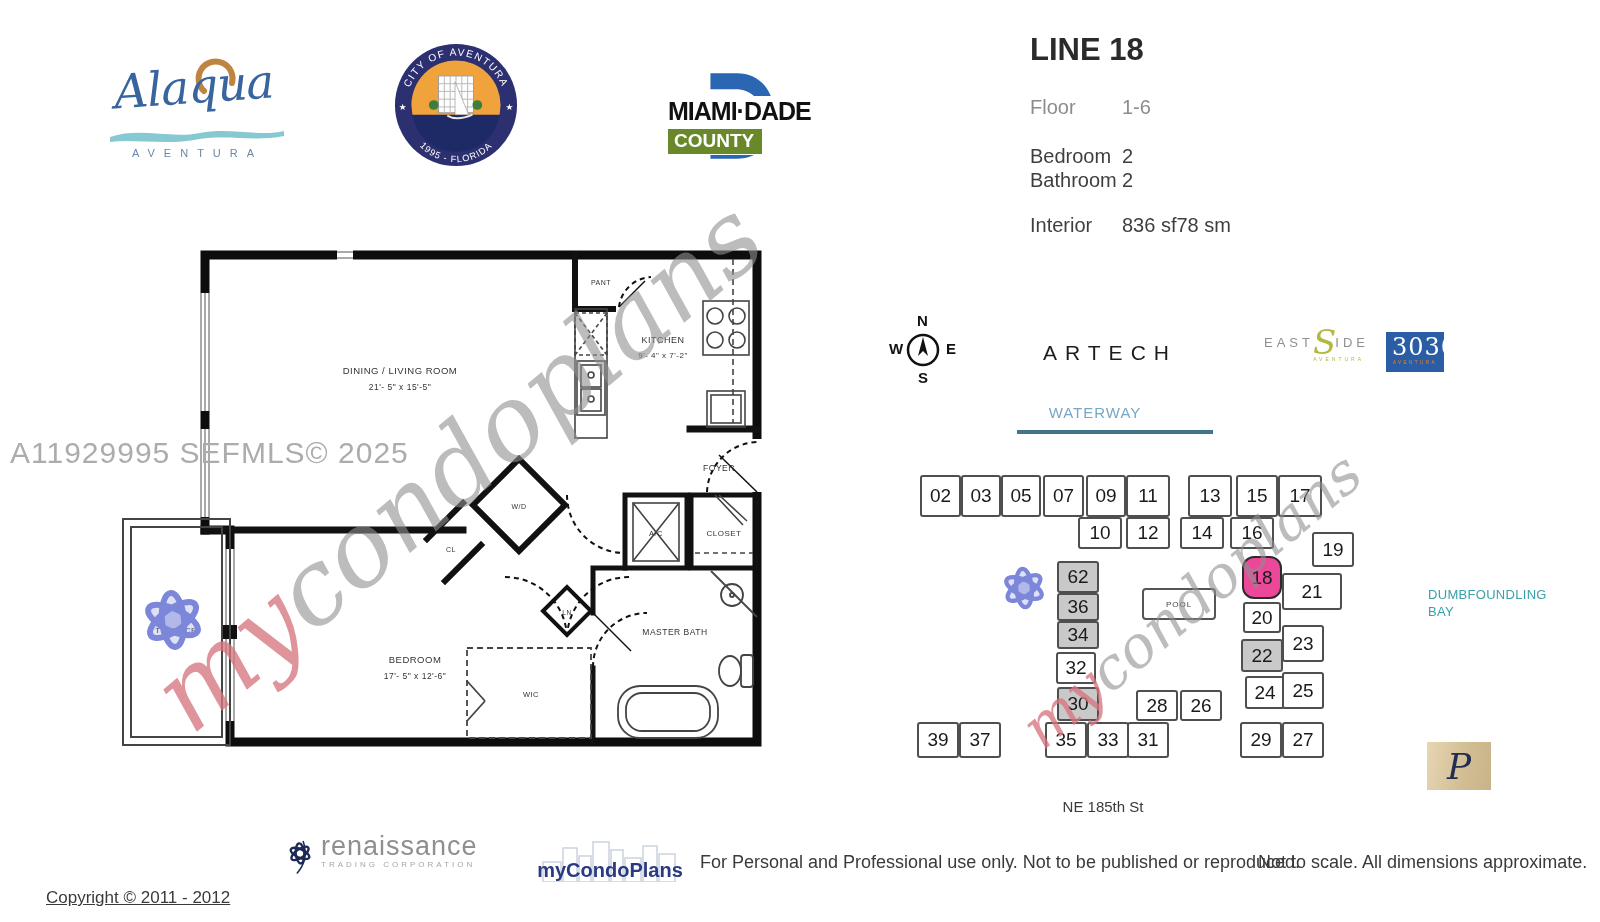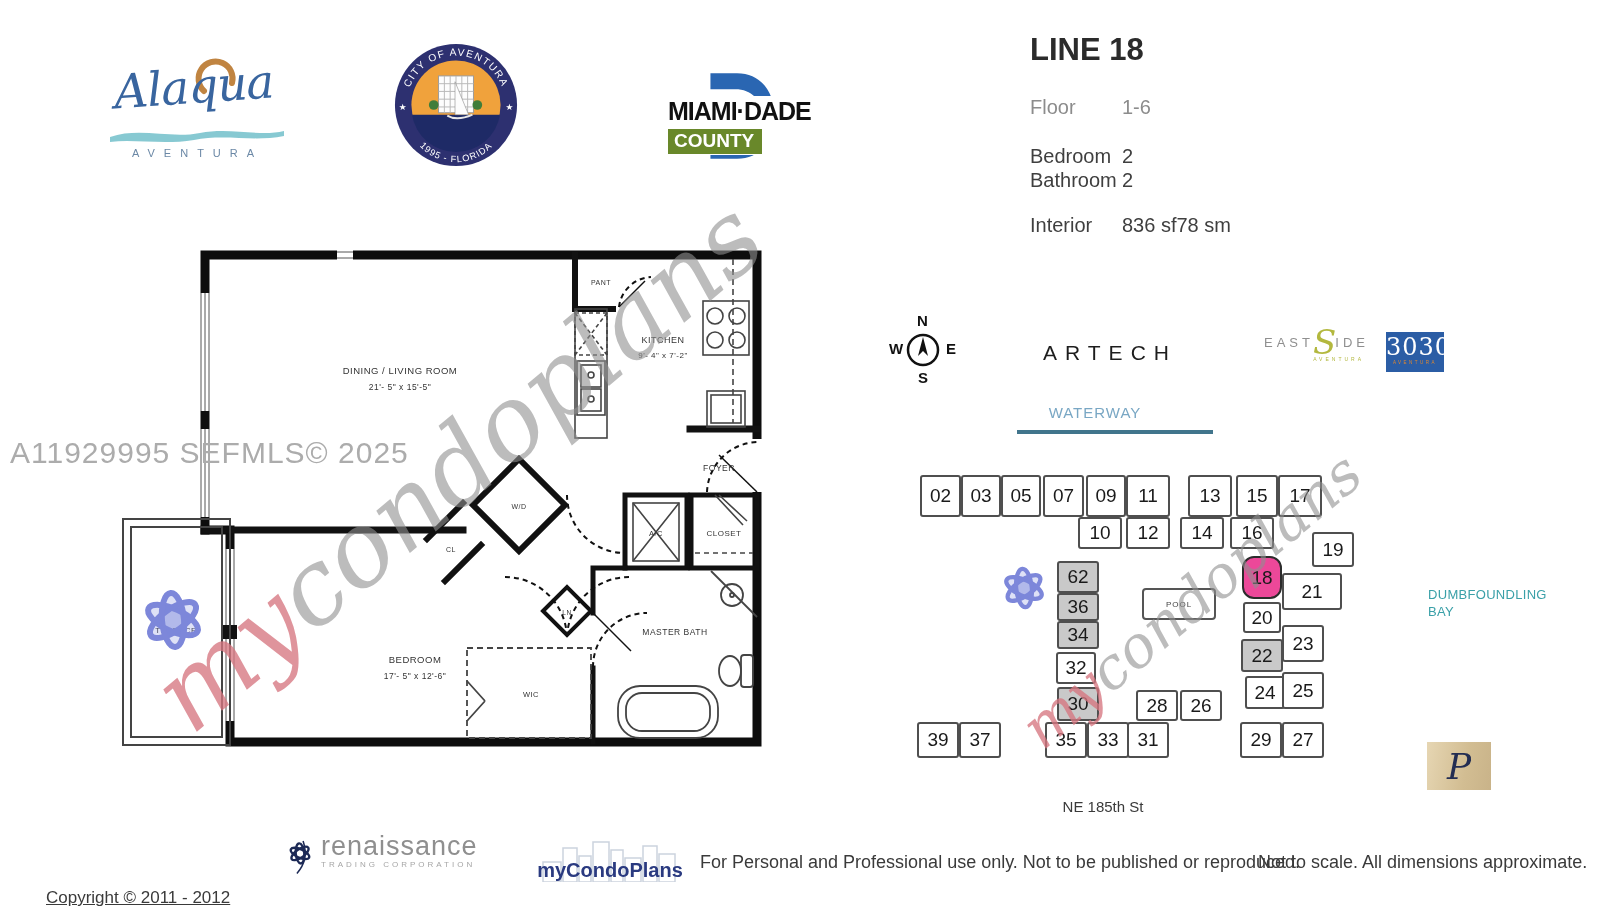--- a/index.html
+++ b/index.html
@@ -34,21 +34,21 @@
   
   .compass{left:889px;top:312px;width:68px;height:76px;font-size:15px;font-weight:bold;color:#111;}
   .compass span{position:absolute;}
   .artech{left:1043px;top:341px;font-size:21px;letter-spacing:8px;color:#1d1d1d;font-weight:500;}
   .eastside{left:1264px;top:330px;width:100px;height:46px;color:#8f8f8f;}
   .es-row{display:flex;align-items:center;font-size:13px;letter-spacing:4px;}
   .es-s{font-family:"DejaVu Serif",serif;font-style:italic;font-size:34px;color:#b3b83e;
         line-height:24px;margin:0 -1px;letter-spacing:0;}
   .es-sub{font-size:5px;letter-spacing:3px;color:#b3b83e;text-align:right;margin-top:2px;}
   .l3030{left:1386px;top:332px;width:58px;height:40px;background:#2b5da5;text-align:center;}
-  .l3030-num{font-family:"DejaVu Serif",serif;font-size:24px;color:#fff;line-height:30px;letter-spacing:1px;}
+  .l3030-num{font-family:"DejaVu Serif",serif;font-size:24px;color:#fff;line-height:30px;letter-spacing:1px;padding-left:6px;}
   .l3030-sub{font-size:4.5px;letter-spacing:2.5px;color:#e0872f;margin-top:-2px;}
 
   
   .waterway{left:995px;top:404px;width:200px;text-align:center;font-size:15px;
             letter-spacing:1px;color:#79a7c4;}
   .waterbar{left:1017px;top:430px;width:196px;height:4px;background:#41758c;}
   .unit{position:absolute;display:flex;align-items:center;justify-content:center;
         background:#fff;border:2px solid #4f4f4f;font-size:19px;color:#1a1a1a;
         box-sizing:border-box;border-radius:3px;}
   .unit.gray{background:#c9c9c9;}

